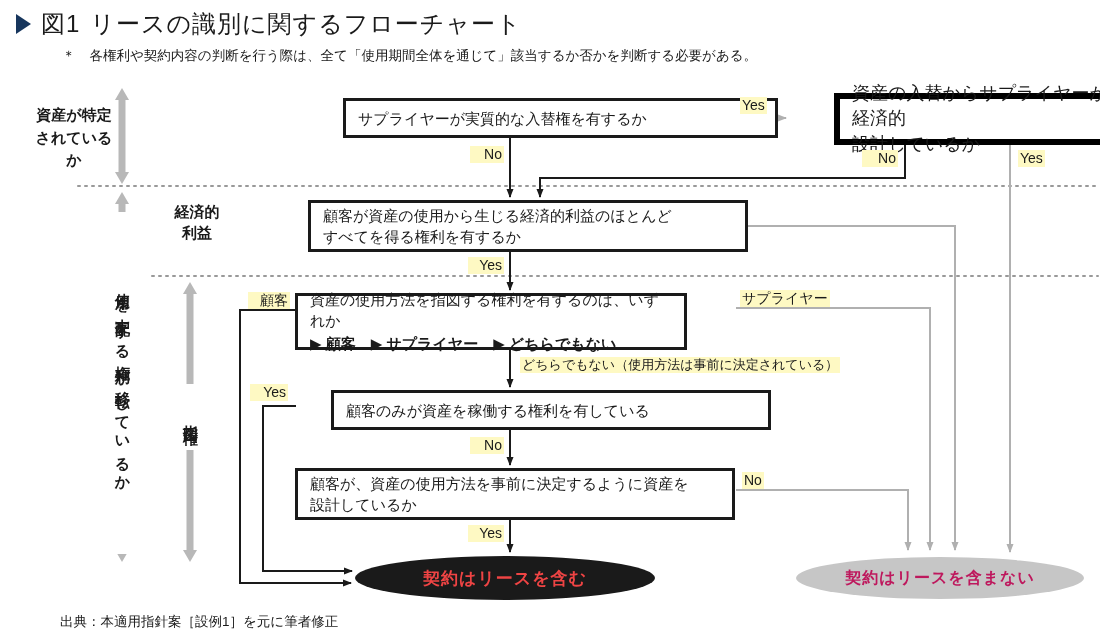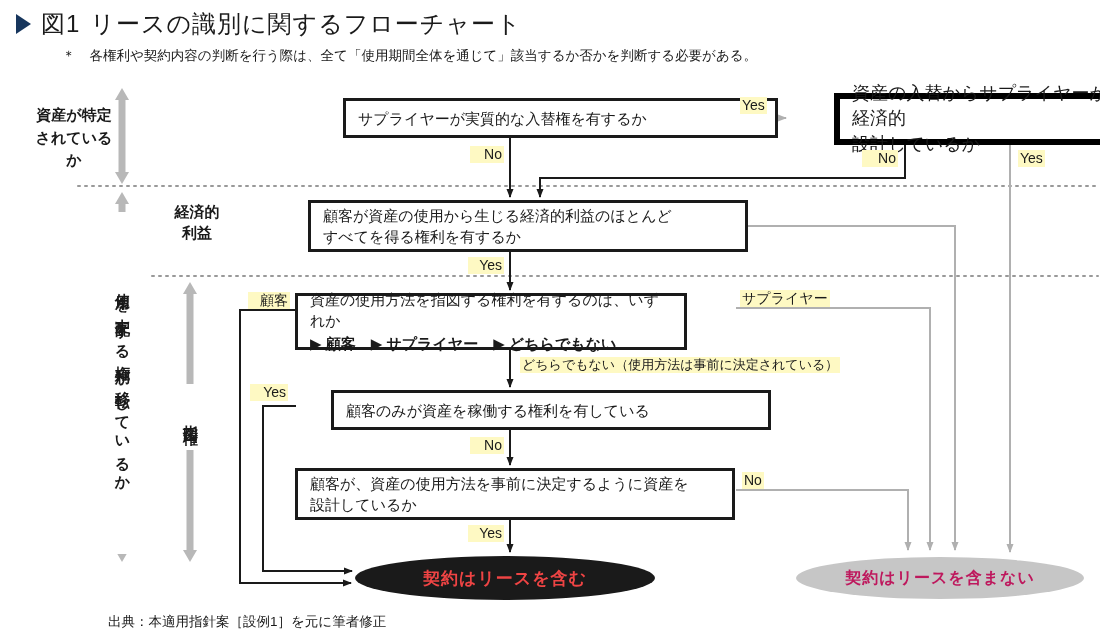--- a/index.html
+++ b/index.html
@@ -137,15 +137,15 @@
   <div class="edge-label abs" style="left:1018px; top:150px;">Yes</div>
   <div class="edge-label abs" style="left:468px; top:257px; width:36px; text-align:right;">Yes</div>
   <div class="edge-label abs" style="left:248px; top:292px; width:42px; text-align:right;">顧客</div>
   <div class="edge-label abs" style="left:740px; top:290px;">サプライヤー</div>
   <div class="edge-label small abs" style="left:520px; top:357px;">どちらでもない（使用方法は事前に決定されている）</div>
   <div class="edge-label abs" style="left:250px; top:384px; width:38px; text-align:right;">Yes</div>
   <div class="edge-label abs" style="left:470px; top:437px; width:34px; text-align:right;">No</div>
   <div class="edge-label abs" style="left:742px; top:472px;">No</div>
   <div class="edge-label abs" style="left:468px; top:525px; width:36px; text-align:right;">Yes</div>
 
-  <div class="footer abs" style="left:60px; top:613px;margin-left:48px;">出典：本適用指針案［設例1］を元に筆者修正</div>
+  <div class="footer abs" style="left:60px; top:613px;">出典：本適用指針案［設例1］を元に筆者修正</div>
 
 </div>
 
 </body></html>

